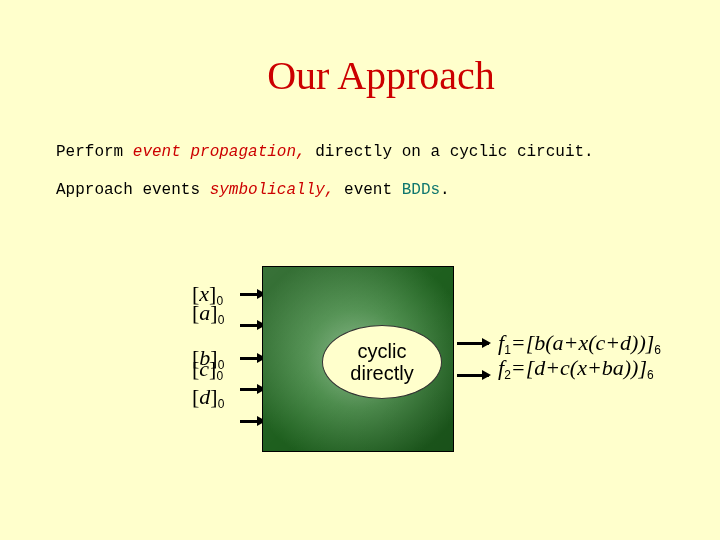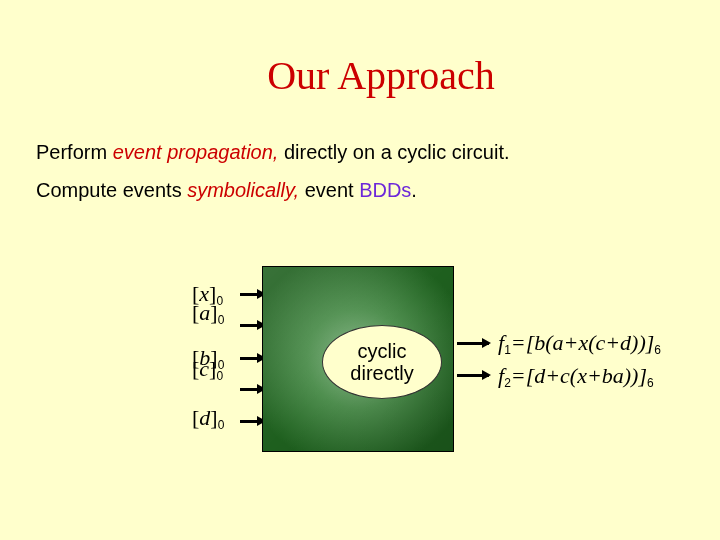--- a/index.html
+++ b/index.html
@@ -1,21 +1,21 @@
 <!DOCTYPE html>
 <html><head>
 <meta charset="utf-8">
 <style>
   html, body { margin:0; padding:0; }
   body { width:720px; height:540px; background:#FFFFCC; position:relative; overflow:hidden; }
   .title { position:absolute; left:0; top:52px; width:720px; text-align:center;
     font-family:"Liberation Serif", serif; font-size:40px; color:#CC0000; line-height:48px;margin-left:21px; }
-  .line { position:absolute; left:36px; font-family:Liberation Sans, sans-serif; font-size:20px; color:#000; line-height:24px; white-space:nowrap; }
+  .line { position:absolute; left:56px; font-family:Liberation Mono, monospace; font-size:16px; color:#000; line-height:24px; white-space:nowrap; }
   .red { color:#CC0000; font-style:italic; }
-  .green { color:#6d28d9; }
+  .green { color:#0f766e; }
   .in-label { position:absolute; left:192px; font-family:"Liberation Serif", serif; font-size:22px; line-height:26px; color:#000; white-space:nowrap; }
   .in-label i { font-style:italic; }
   .in-label sub, .out sub { font-family:"Liberation Sans", sans-serif; font-size:12px; vertical-align:-4px; }
   .arrow { position:absolute; height:3px; background:#000; }
   .arrow::after { content:""; position:absolute; right:-2px; top:-4px; border-left:9px solid #000; border-top:5.5px solid transparent; border-bottom:5.5px solid transparent; }
   .box { position:absolute; left:262px; top:266px; width:190px; height:184px; border:1px solid #000;
     background:
       radial-gradient(ellipse 60% 60% at 50% 50%, #8DBA8D 0%, #4F8F4F 45%, #1E5F1E 100%); }
   .box::before { content:""; position:absolute; inset:0;
     background:
@@ -27,41 +27,41 @@
   .out { position:absolute; left:498px; font-family:"Liberation Serif", serif; font-size:22px; line-height:26px; color:#000; white-space:nowrap;text-align:right; }
   .out i { font-style:italic; }
 </style>
 </head>
 <body>
 
 <div class="title">Our Approach</div>
 
 <div class="line" style="top:140px"><span>Perform </span><span class="red">event propagation,</span><span> directly on a cyclic circuit.</span></div>
 
-<div class="line" style="top:178px"><span>Compute events </span><span class="red">symbolically,</span><span> event </span><span class="green">BDDs</span><span>.</span></div>
+<div class="line" style="top:178px"><span>Approach events </span><span class="red">symbolically,</span><span> event </span><span class="green">BDDs</span><span>.</span></div>
 
 <div class="in-label" style="top:281px">[<i>x</i>]<sub>0</sub></div>
 <div class="arrow" style="left:240px; top:293px; width:24px"></div>
 
 <div class="in-label" style="top:300px">[<i>a</i>]<sub>0</sub></div>
 <div class="arrow" style="left:240px; top:324px; width:24px"></div>
 
 <div class="in-label" style="top:345px">[<i>b</i>]<sub>0</sub></div>
 <div class="arrow" style="left:240px; top:357px; width:24px"></div>
 
 <div class="in-label" style="top:356px">[<i>c</i>]<sub>0</sub></div>
 <div class="arrow" style="left:240px; top:388px; width:24px"></div>
 
-<div class="in-label" style="top:405px">[<i>d</i>]<sub>0</sub></div>
+<div class="in-label" style="top:384px">[<i>d</i>]<sub>0</sub></div>
 <div class="arrow" style="left:240px; top:420px; width:24px"></div>
 
 <div class="box">
   <div class="ellipse">
     <span>cyclic</span>
     <span>directly</span>
   </div>
 </div>
 
 <div class="arrow" style="left:457px; top:342px; width:32px"></div>
 <div class="out" style="top:330px"><i>f</i><sub>1</sub><i>=[b(a+x(c+d))]</i><sub>6</sub></div>
 
 <div class="arrow" style="left:457px; top:374px; width:32px"></div>
-<div class="out" style="top:363px"><i>f</i><sub>2</sub><i>=[d+c(x+ba))]</i><sub>6</sub></div>
+<div class="out" style="top:355px"><i>f</i><sub>2</sub><i>=[d+c(x+ba))]</i><sub>6</sub></div>
 
 </body></html>

